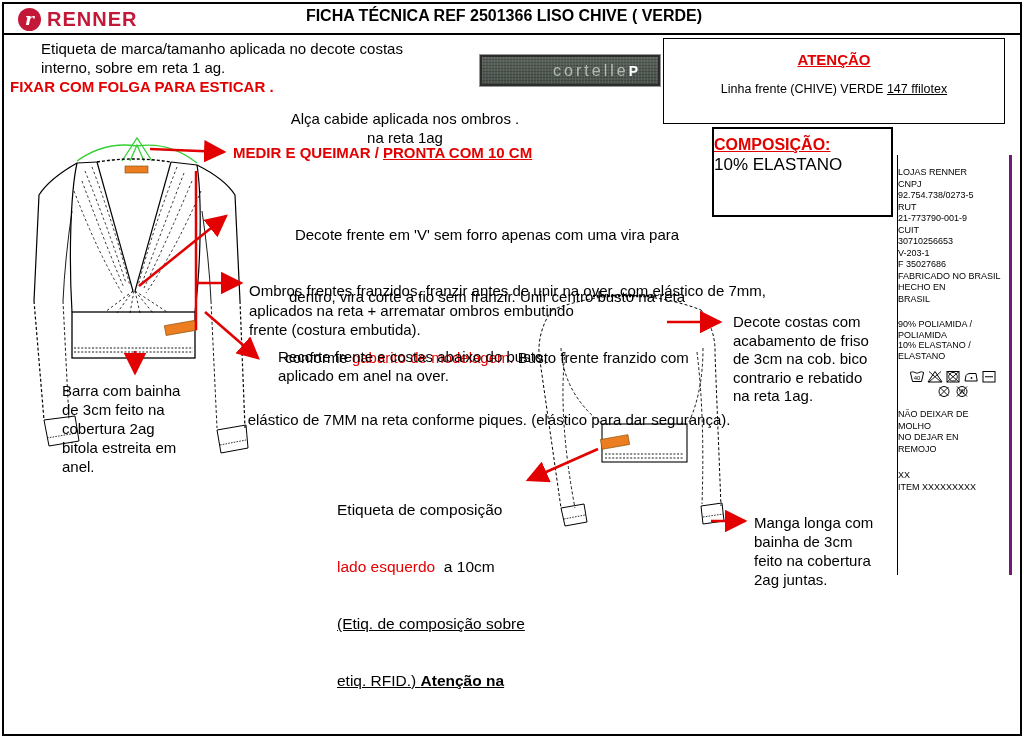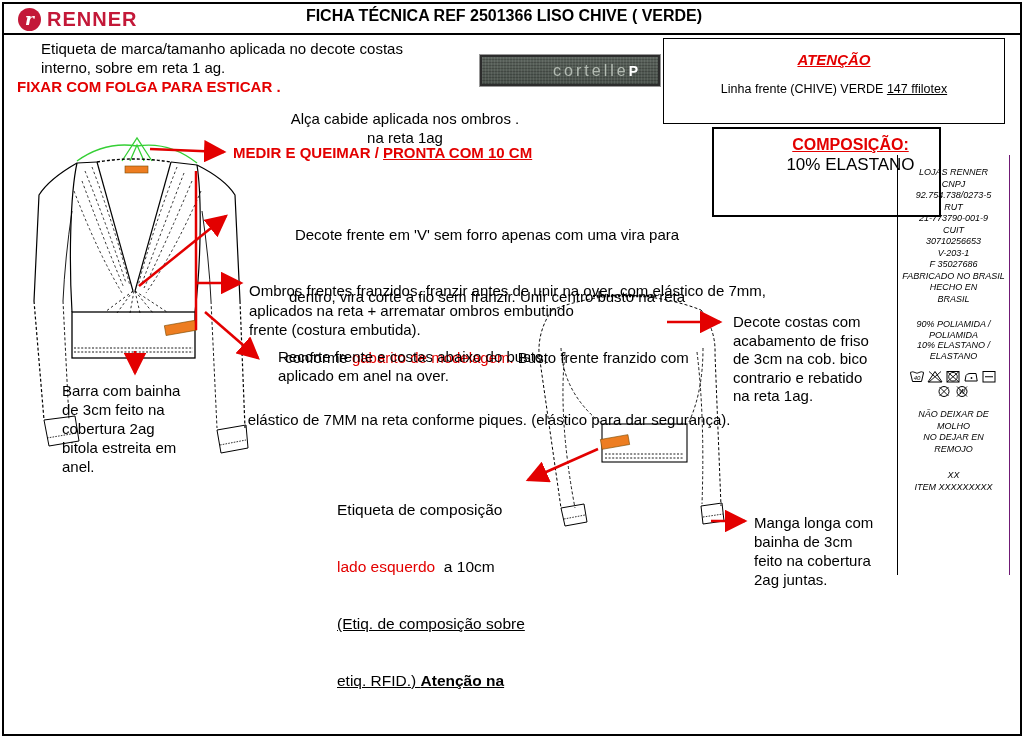--- a/index.html
+++ b/index.html
@@ -26,29 +26,29 @@
       box-shadow:0 0 0 1px #999;
       background:
         repeating-linear-gradient(90deg, rgba(255,255,255,.08) 0 1px, transparent 1px 3px),
         repeating-linear-gradient(0deg, rgba(0,0,0,.20) 0 1px, transparent 1px 3px),
         linear-gradient(#5a625b,#4a524c);
       display:flex;align-items:center;}
   .brandlabel .bl-text{flex:1;text-align:right;color:#ccd4cb;opacity:.8;font-size:16px;letter-spacing:3px;}
   .brandlabel .bl-size{color:#fff;font-weight:bold;font-size:14px;margin-right:20px;}
   
   .attn{left:663px;top:38px;width:340px;height:84px;border:1px solid #000;text-align:center;}
-  .attn-title{margin-top:12px;font-size:15px;font-weight:bold;font-style:italic;}
+  .attn-title{margin-top:12px;font-size:15px;font-weight:bold;}
   .attn-body{margin-top:14px;font-size:12.5px;}
   
-  .comp{left:712px;top:127px;width:177px;height:86px;border:2px solid #000;text-align:center;padding-left:48px;}
+  .comp{left:712px;top:127px;width:177px;height:86px;border:2px solid #000;}
   .comp-title{margin-top:7px;font-size:16px;font-weight:bold;}
   .comp-line{font-size:17px;line-height:22px;}
   
-  .care{left:897px;top:155px;width:111px;height:420px;border-left:1px solid #000;border-right:1px solid #701a75;
-        text-align:center;font-size:9px;line-height:11.5px;font-style:italic;}
+  .care{left:897px;top:155px;width:111px;height:420px;border-left:1px solid #000;border-right:3px solid #701a75;
+        text-align:left;font-size:9px;line-height:11.5px;}
   .care .blk1{margin-top:12px;}
   .care .blk2{margin-top:14px;line-height:10.5px;}
   .care .sym{margin-top:9px;display:flex;flex-wrap:wrap;justify-content:center;gap:2px;width:96px;margin-left:7px;}
   .care .blk3{margin-top:11px;}
   .care .blk4{margin-top:15px;}
   .arrows{left:0;top:0;pointer-events:none;}
 </style>
 </head>
 <body>
 
@@ -60,21 +60,21 @@
       <span class="logo-circle">
           <span>r</span>
         </span>
       <span class="logo-text">RENNER</span>
     </div>
     <div class="abs title">FICHA TÉCNICA REF 2501366 LISO CHIVE ( VERDE)</div>
   </div>
 
   <div class="abs t15 lines" style="left:10px;top:39px;width:470px;margin-left:31px;">Etiqueta de marca/tamanho aplicada no decote costas
 interno, sobre em reta 1 ag.</div>
-  <div class="abs t15 red bold" style="left:10px;top:77px;margin-left:7px;">FIXAR COM FOLGA PARA ESTICAR .</div>
+  <div class="abs t15 red bold" style="left:10px;top:77px;">FIXAR COM FOLGA PARA ESTICAR .</div>
 
   <div class="abs brandlabel">
     <span class="bl-text">cortelle</span>
     <span class="bl-size">P</span>
   </div>
 
   <div class="abs attn">
     <div class="attn-title red u">ATENÇÃO</div>
     <div class="attn-body"><span>Linha frente (CHIVE) VERDE </span><span class="u">147 ffilotex</span></div>
   </div>

